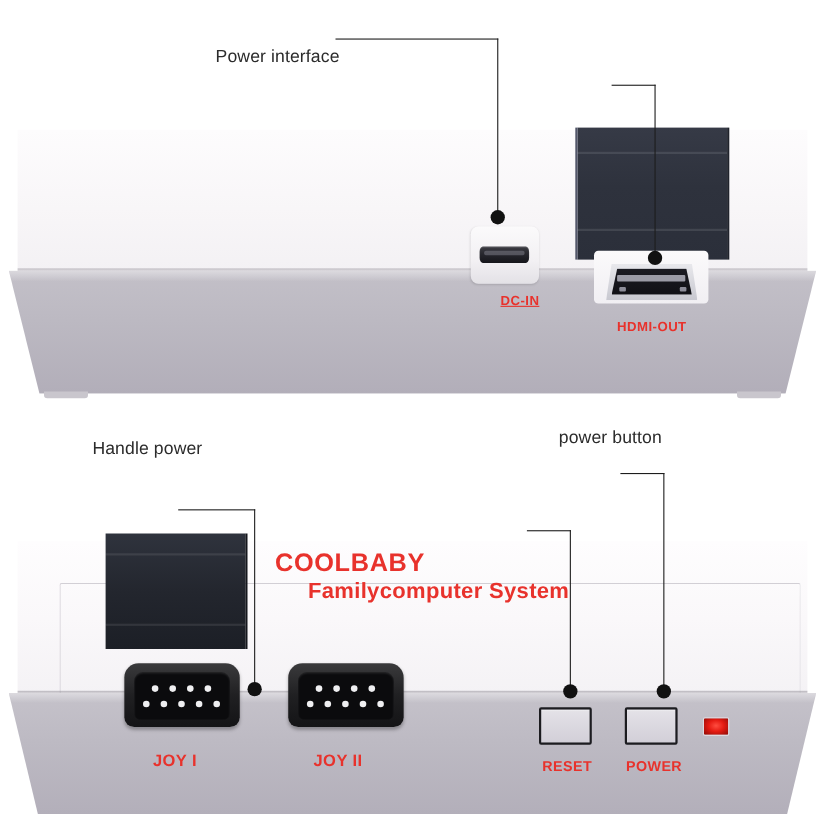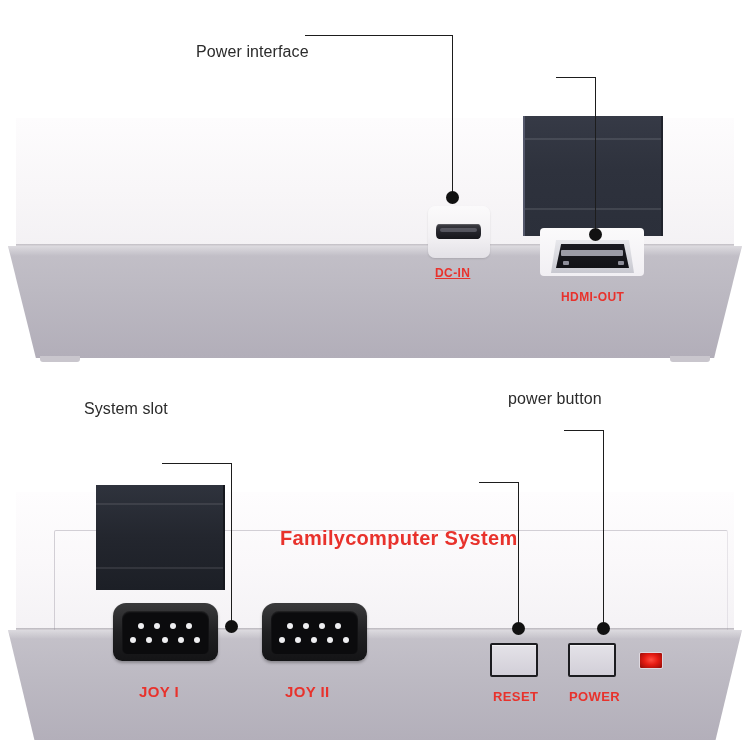--- a/index.html
+++ b/index.html
@@ -357,21 +357,21 @@
 
   </div>
 
   <div class="cart-top">
     <div class="seam" style="top:22px;"></div>
     <div class="seam" style="top:92px;"></div>
   </div>
 
   <div class="dcin-housing"></div>
   <div class="dcin-port"></div>
-  <div class="port-label" style="left:435px; top:266px;text-decoration:underline;">DC-IN</div>
+  <div class="port-label" style="left:455px; top:266px;text-decoration:underline;">DC-IN</div>
 
   <div class="hdmi-housing"></div>
   <div class="hdmi-port"></div>
   <div class="hdmi-inner"></div>
   <div class="hdmi-bar"></div>
   <div class="hdmi-pin" style="left:563px;"></div>
   <div class="hdmi-pin" style="left:618px;"></div>
   <div class="port-label" style="left:561px; top:290px;">HDMI-OUT</div>
 
   <div class="callout" style="left:196px; top:43px;">Power interface</div>
@@ -392,20 +392,21 @@
     <div class="bot-base"></div>
     <div class="bot-base-hilite"></div>
 
   </div>
 
   <div class="cart-bot">
     <div class="seam" style="top:18px;"></div>
     <div class="seam" style="top:82px;"></div>
   </div>
 
+  <div class="brand-main">COOLBABY</div>
   <div class="brand-sub">Familycomputer  System</div>
 
   <div class="joy" style="left:113px;">
     <div class="joy-inner">
       <span class="pin" style="left:16px; top:12px;"></span>
       <span class="pin" style="left:32px; top:12px;"></span>
       <span class="pin" style="left:48px; top:12px;"></span>
       <span class="pin" style="left:64px; top:12px;"></span>
       <span class="pin" style="left:8px;  top:26px;"></span>
       <span class="pin" style="left:24px; top:26px;"></span>
@@ -432,21 +433,21 @@
   <div class="port-label" style="left:285px; top:683px; font-size:15px;text-align:center;">JOY II</div>
 
   <div class="btn" style="left:490px;"></div>
   <div class="port-label" style="left:493px; top:689px; font-size:13px;">RESET</div>
 
   <div class="btn" style="left:568px;"></div>
   <div class="port-label" style="left:569px; top:689px; font-size:13px;">POWER</div>
 
   <div class="led"></div>
 
-  <div class="callout" style="left:84px; top:400px;">System slot</div>
+  <div class="callout" style="left:84px; top:400px;">Handle power</div>
   <div class="leader-h" style="left:162px; top:463px; width:70px;"></div>
   <div class="leader-v" style="left:231px; top:463px; height:162px;"></div>
   <div class="leader-dot" style="left:225px; top:620px;"></div>
 
   <div class="leader-h" style="left:479px; top:482px; width:40px;"></div>
   <div class="leader-v" style="left:518px; top:482px; height:145px;"></div>
   <div class="leader-dot" style="left:512px; top:622px;"></div>
 
   <div class="callout" style="left:508px; top:390px;">power button</div>
   <div class="leader-h" style="left:564px; top:430px; width:40px;"></div>

